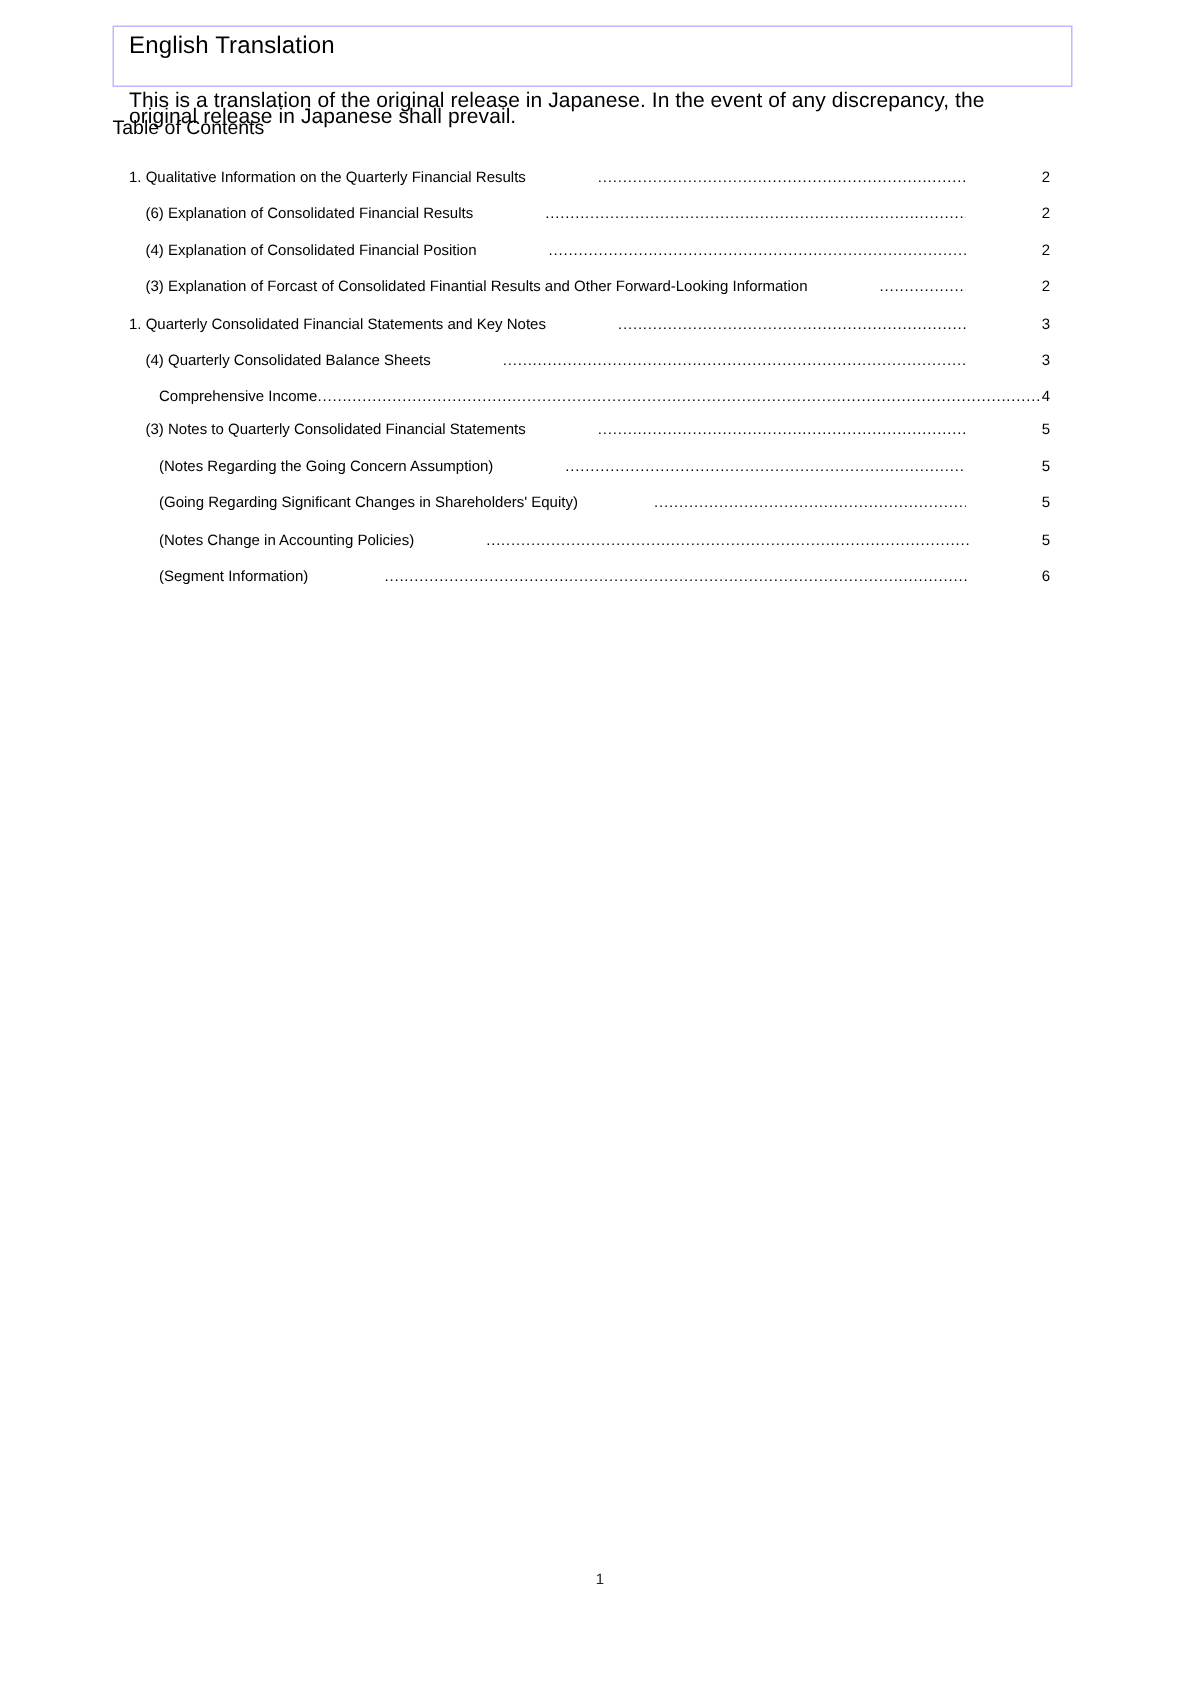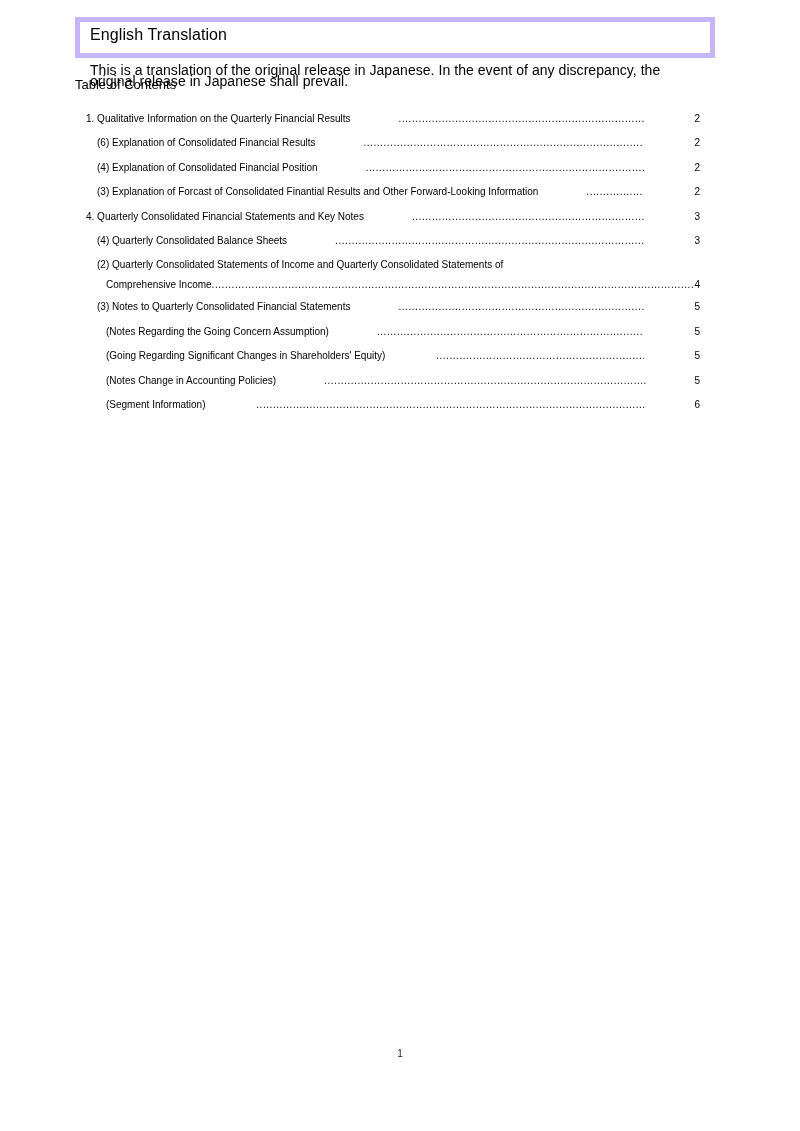--- a/index.html
+++ b/index.html
@@ -13,21 +13,21 @@
     overflow: hidden;
   }
 
   
   .header-box {
     position: absolute;
     left: 75px;
     top: 17px;
     width: 640px;
     height: 41px;
-    border: 5px solid #c4b5fd;
+    border: 1px solid #c4b5fd;
     background: #fff;
     padding: 3px 10px 0 10px;
   }
   .header-box .title {
     font-size: 16px;
     line-height: 19px;
     letter-spacing: 0.1px;
   }
   .header-box .subtitle {
     font-size: 14px;
@@ -115,35 +115,32 @@
       <span class="toc-page"> 2</span>
     </div>
 
     <div class="toc-row lvl2">
       <span class="toc-label">(3) Explanation of Forcast of Consolidated Finantial Results and Other Forward-Looking Information</span>
       <span class="leader">....................................................................................................................................................................................................................................................................</span>
       <span class="toc-page"> 2</span>
     </div>
 
     <div class="toc-row lvl1">
-      <span class="toc-label">4. Quarterly Consolidated Financial Statements and Key Notes</span>
+      <span class="toc-label">1. Quarterly Consolidated Financial Statements and Key Notes</span>
       <span class="leader">....................................................................................................................................................................................................................................................................</span>
       <span class="toc-page"> 3</span>
     </div>
 
     <div class="toc-row lvl2">
       <span class="toc-label">(4) Quarterly Consolidated Balance Sheets</span>
       <span class="leader">....................................................................................................................................................................................................................................................................</span>
       <span class="toc-page"> 3</span>
     </div>
 
     <div class="toc-row-group">
-      <div class="toc-line line1 lvl2">
-        <span class="toc-label">(2) Quarterly Consolidated Statements of Income and Quarterly Consolidated Statements of</span>
-      </div>
       <div class="toc-line line2 lvl3">
         <span class="toc-label">Comprehensive Income</span>
         <span class="leader">....................................................................................................................................................................................................................................................................</span>
         <span class="toc-page">4</span>
       </div>
     </div>
 
     <div class="toc-row lvl2">
       <span class="toc-label">(3) Notes to Quarterly Consolidated Financial Statements</span>
       <span class="leader">....................................................................................................................................................................................................................................................................</span>

